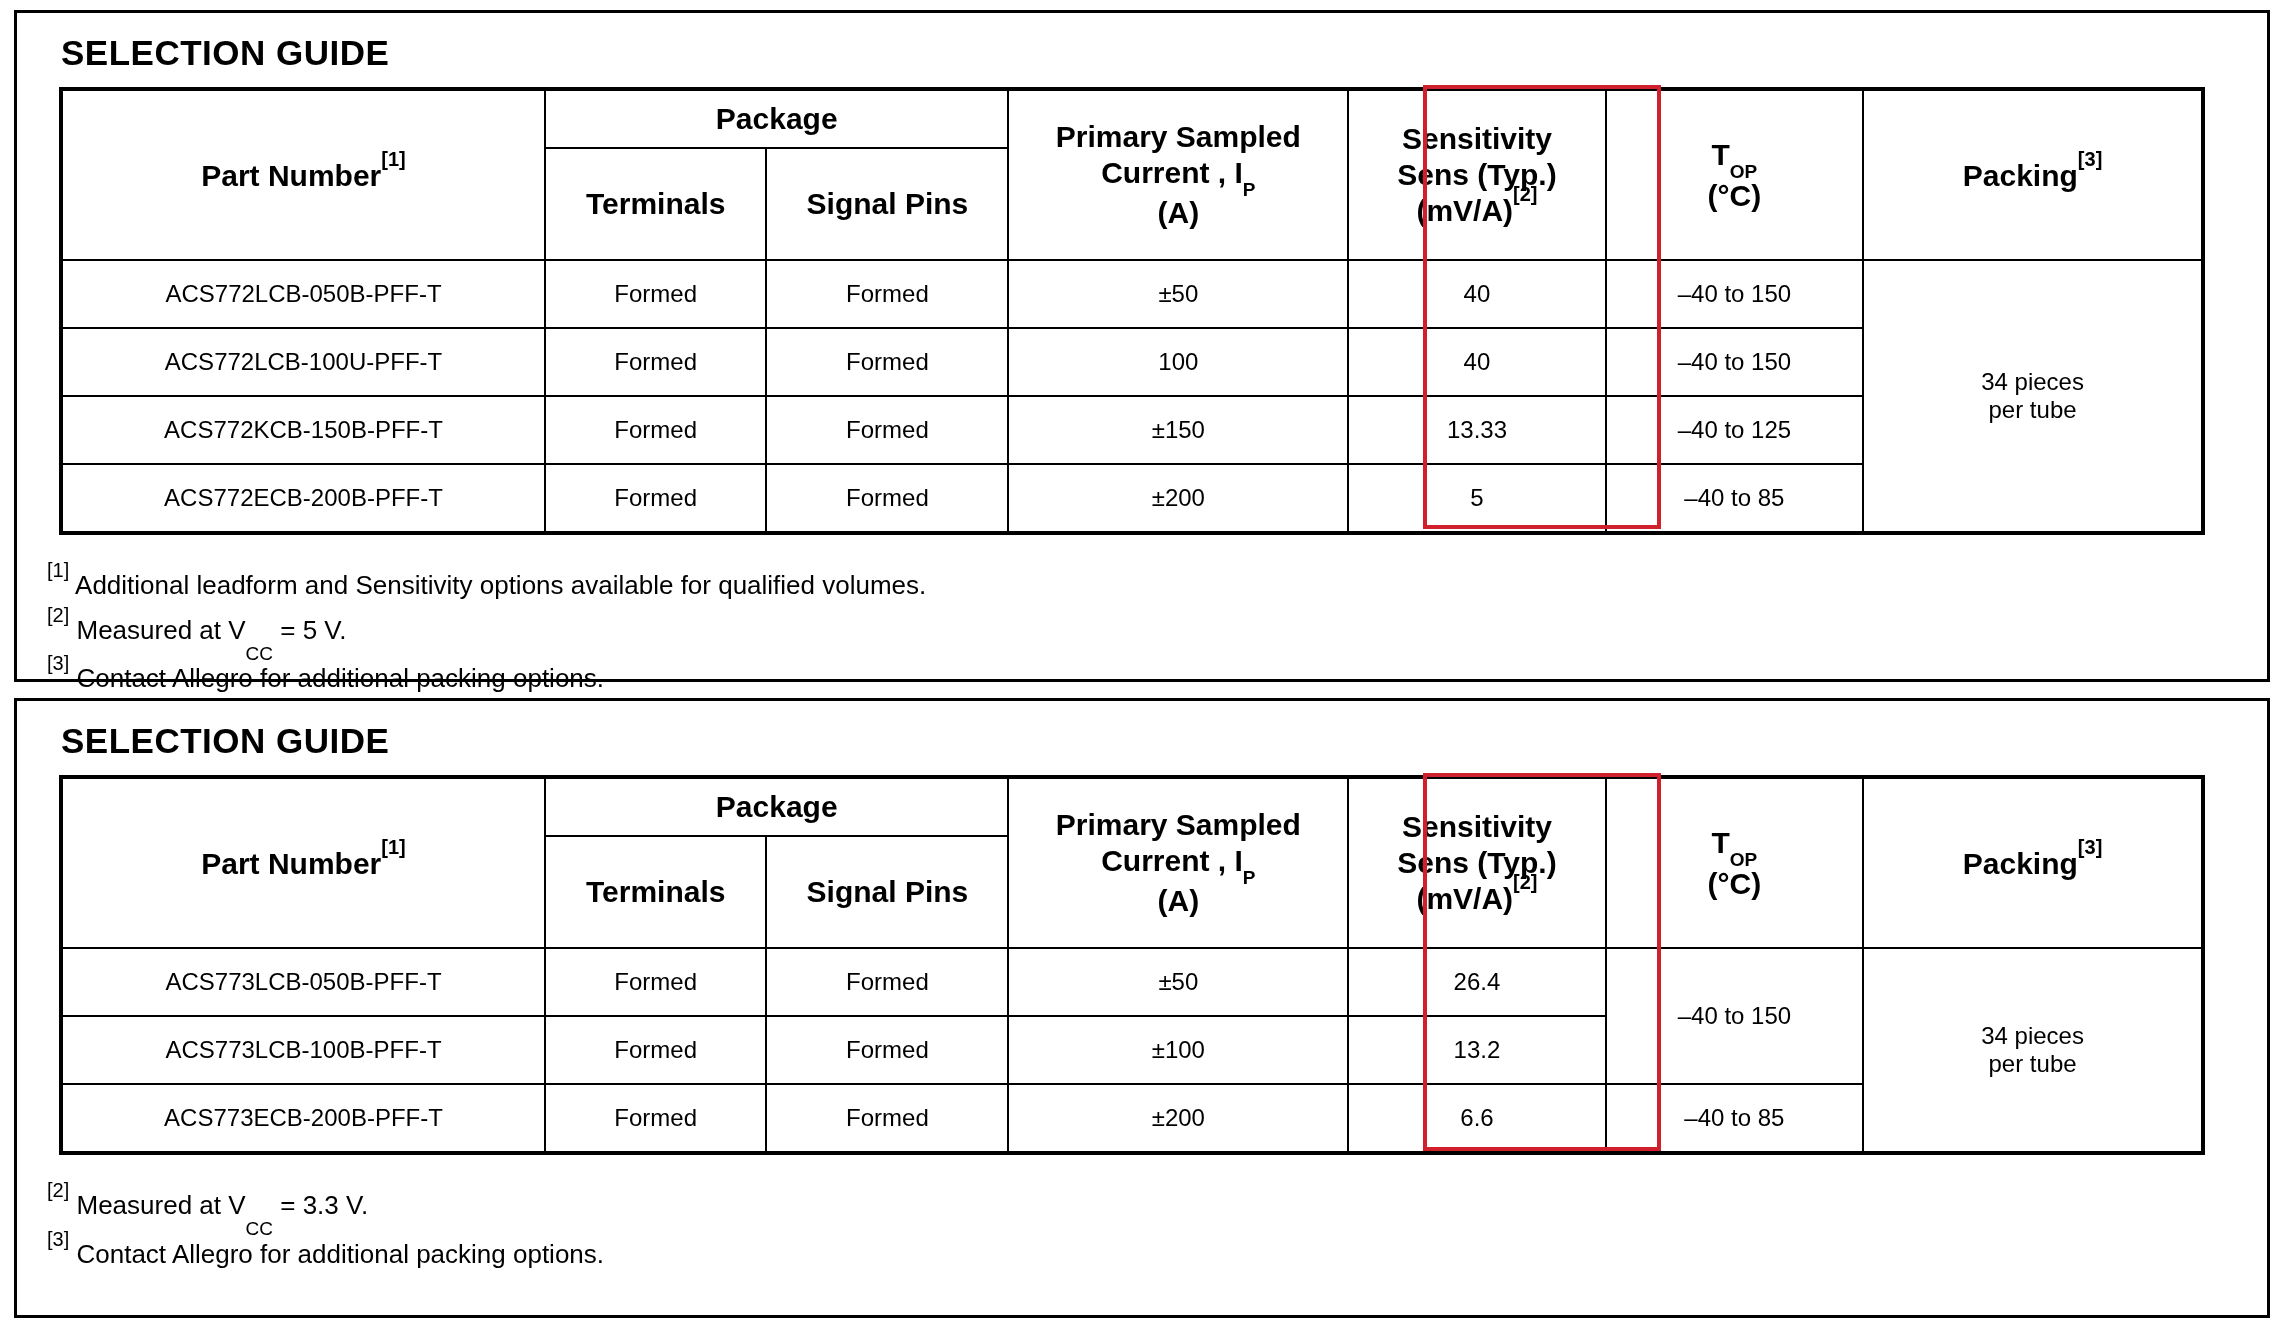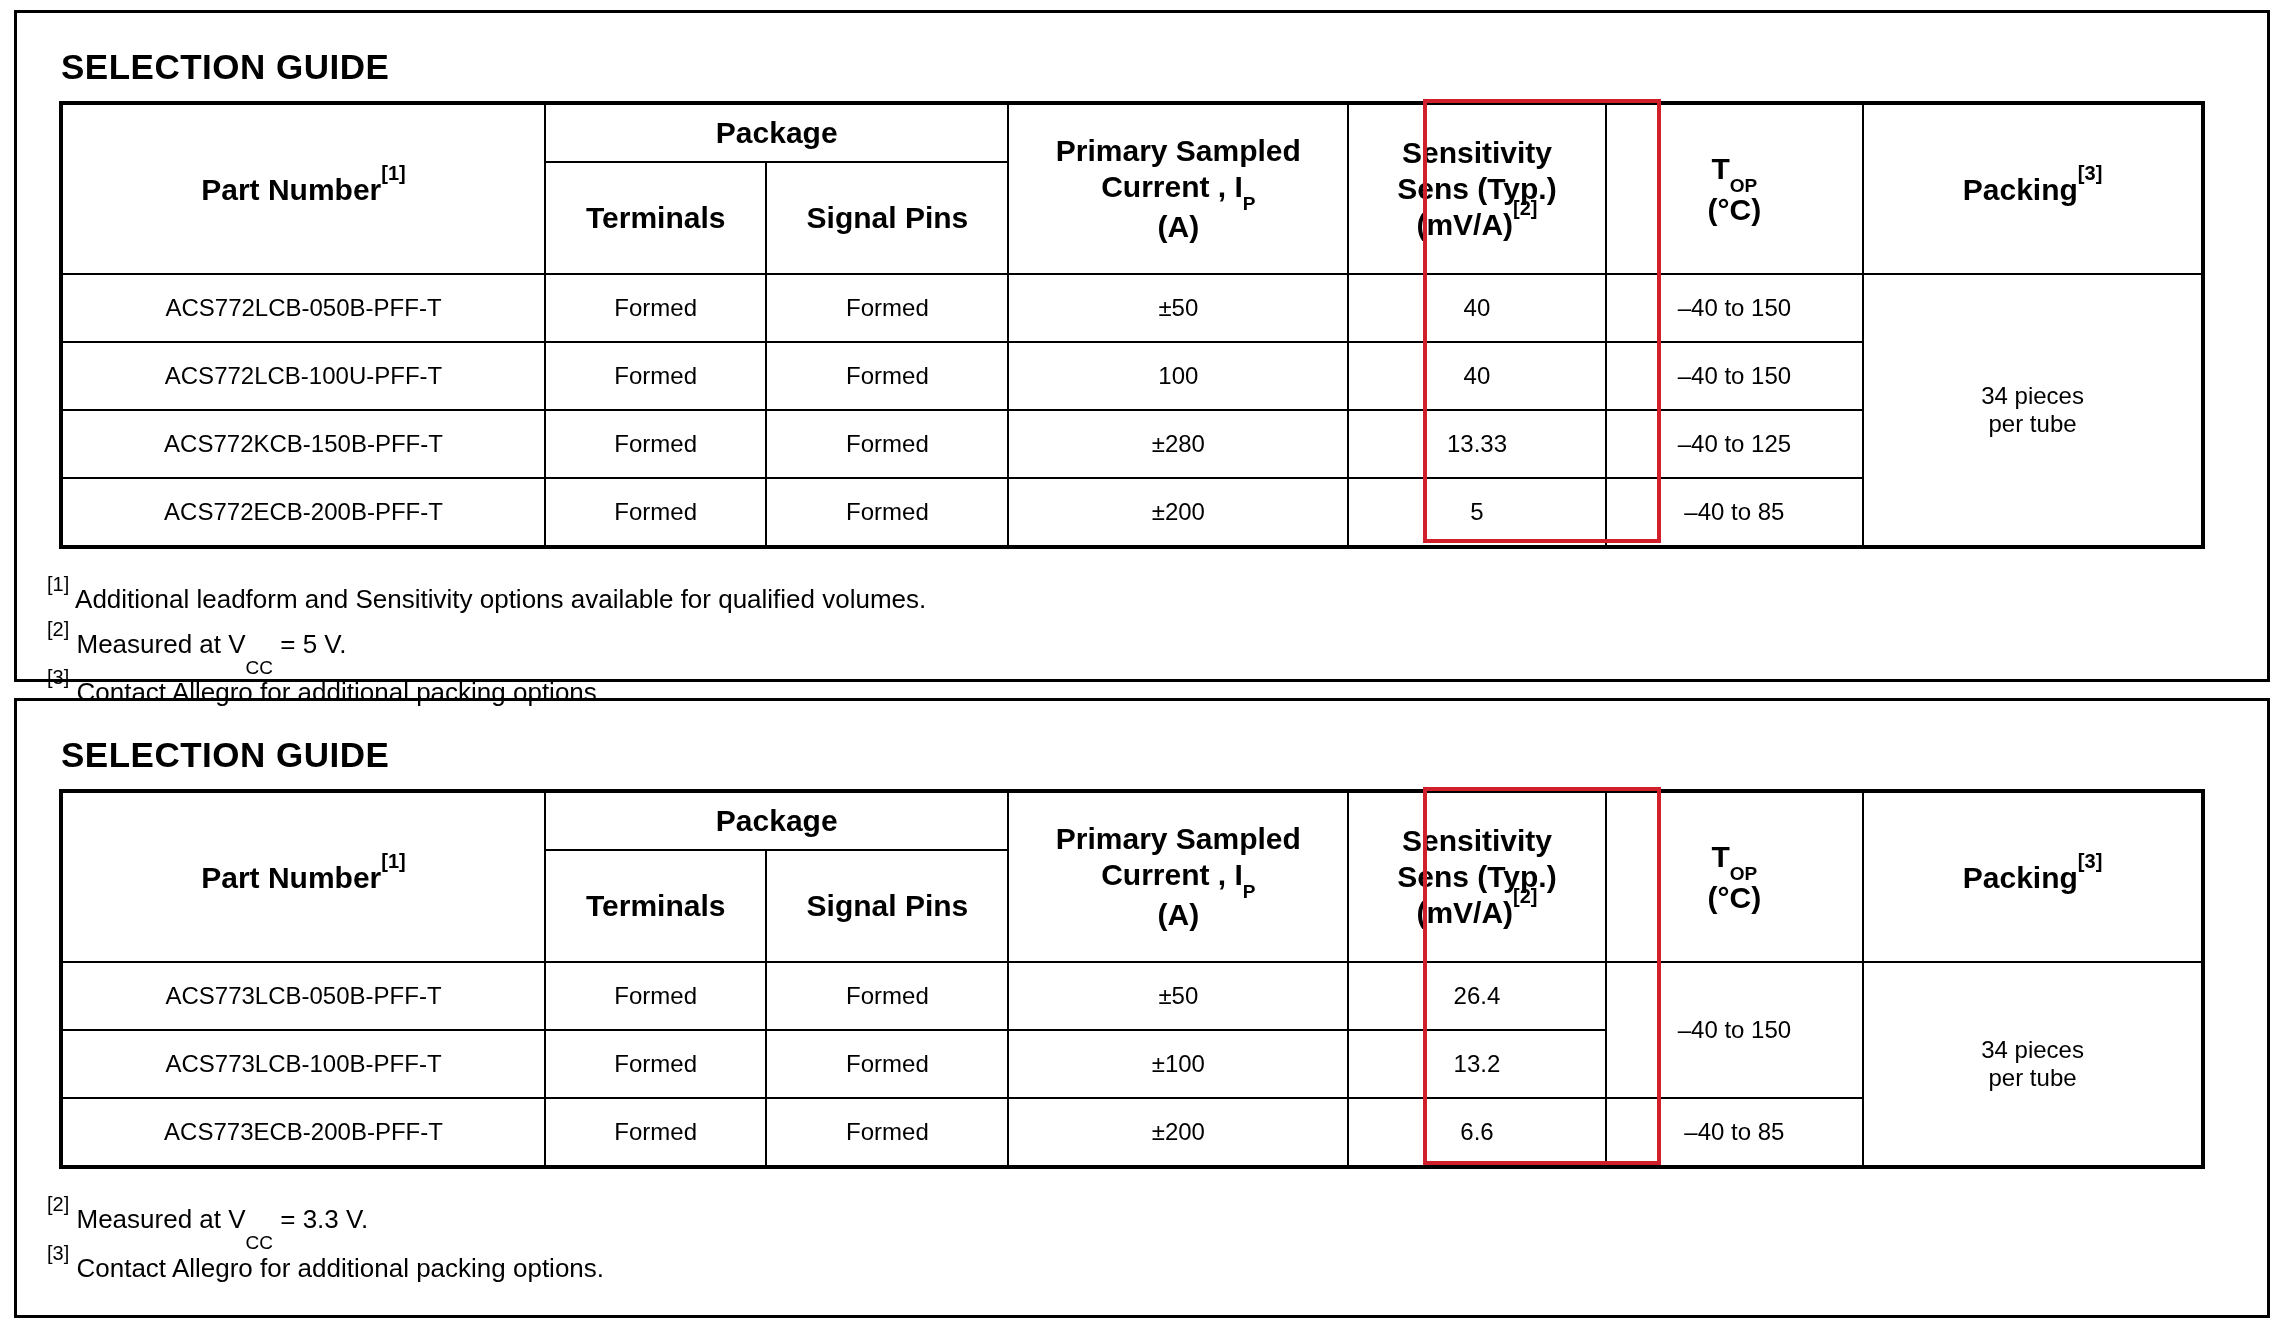--- a/index.html
+++ b/index.html
@@ -18,21 +18,21 @@
     width: 2284px;
     height: 1328px;
     box-sizing: border-box;
     padding: 10px 14px 0 14px;
     display: flex;
     flex-direction: column;
   }
   .panel {
     border: 3px solid #000;
     box-sizing: border-box;
-    padding: 30px 28px 24px 28px;
+    padding: 16px 28px 24px 28px;
   }
   .panel.first {
     height: 672px;
   }
   .panel.second {
     margin-top: 16px;
     height: 620px;
   }
   .panel-title {
     font-size: 35px;
@@ -188,21 +188,21 @@
             <td>Formed</td>
             <td>Formed</td>
             <td>100</td>
             <td>40</td>
             <td>–40 to 150</td>
           </tr>
           <tr class="body-row">
             <td>ACS772KCB-150B-PFF-T</td>
             <td>Formed</td>
             <td>Formed</td>
-            <td>±280</td>
+            <td>±150</td>
             <td>13.33</td>
             <td>–40 to 125</td>
           </tr>
           <tr class="body-row">
             <td>ACS772ECB-200B-PFF-T</td>
             <td>Formed</td>
             <td>Formed</td>
             <td>±200</td>
             <td>5</td>
             <td>–40 to 85</td>

